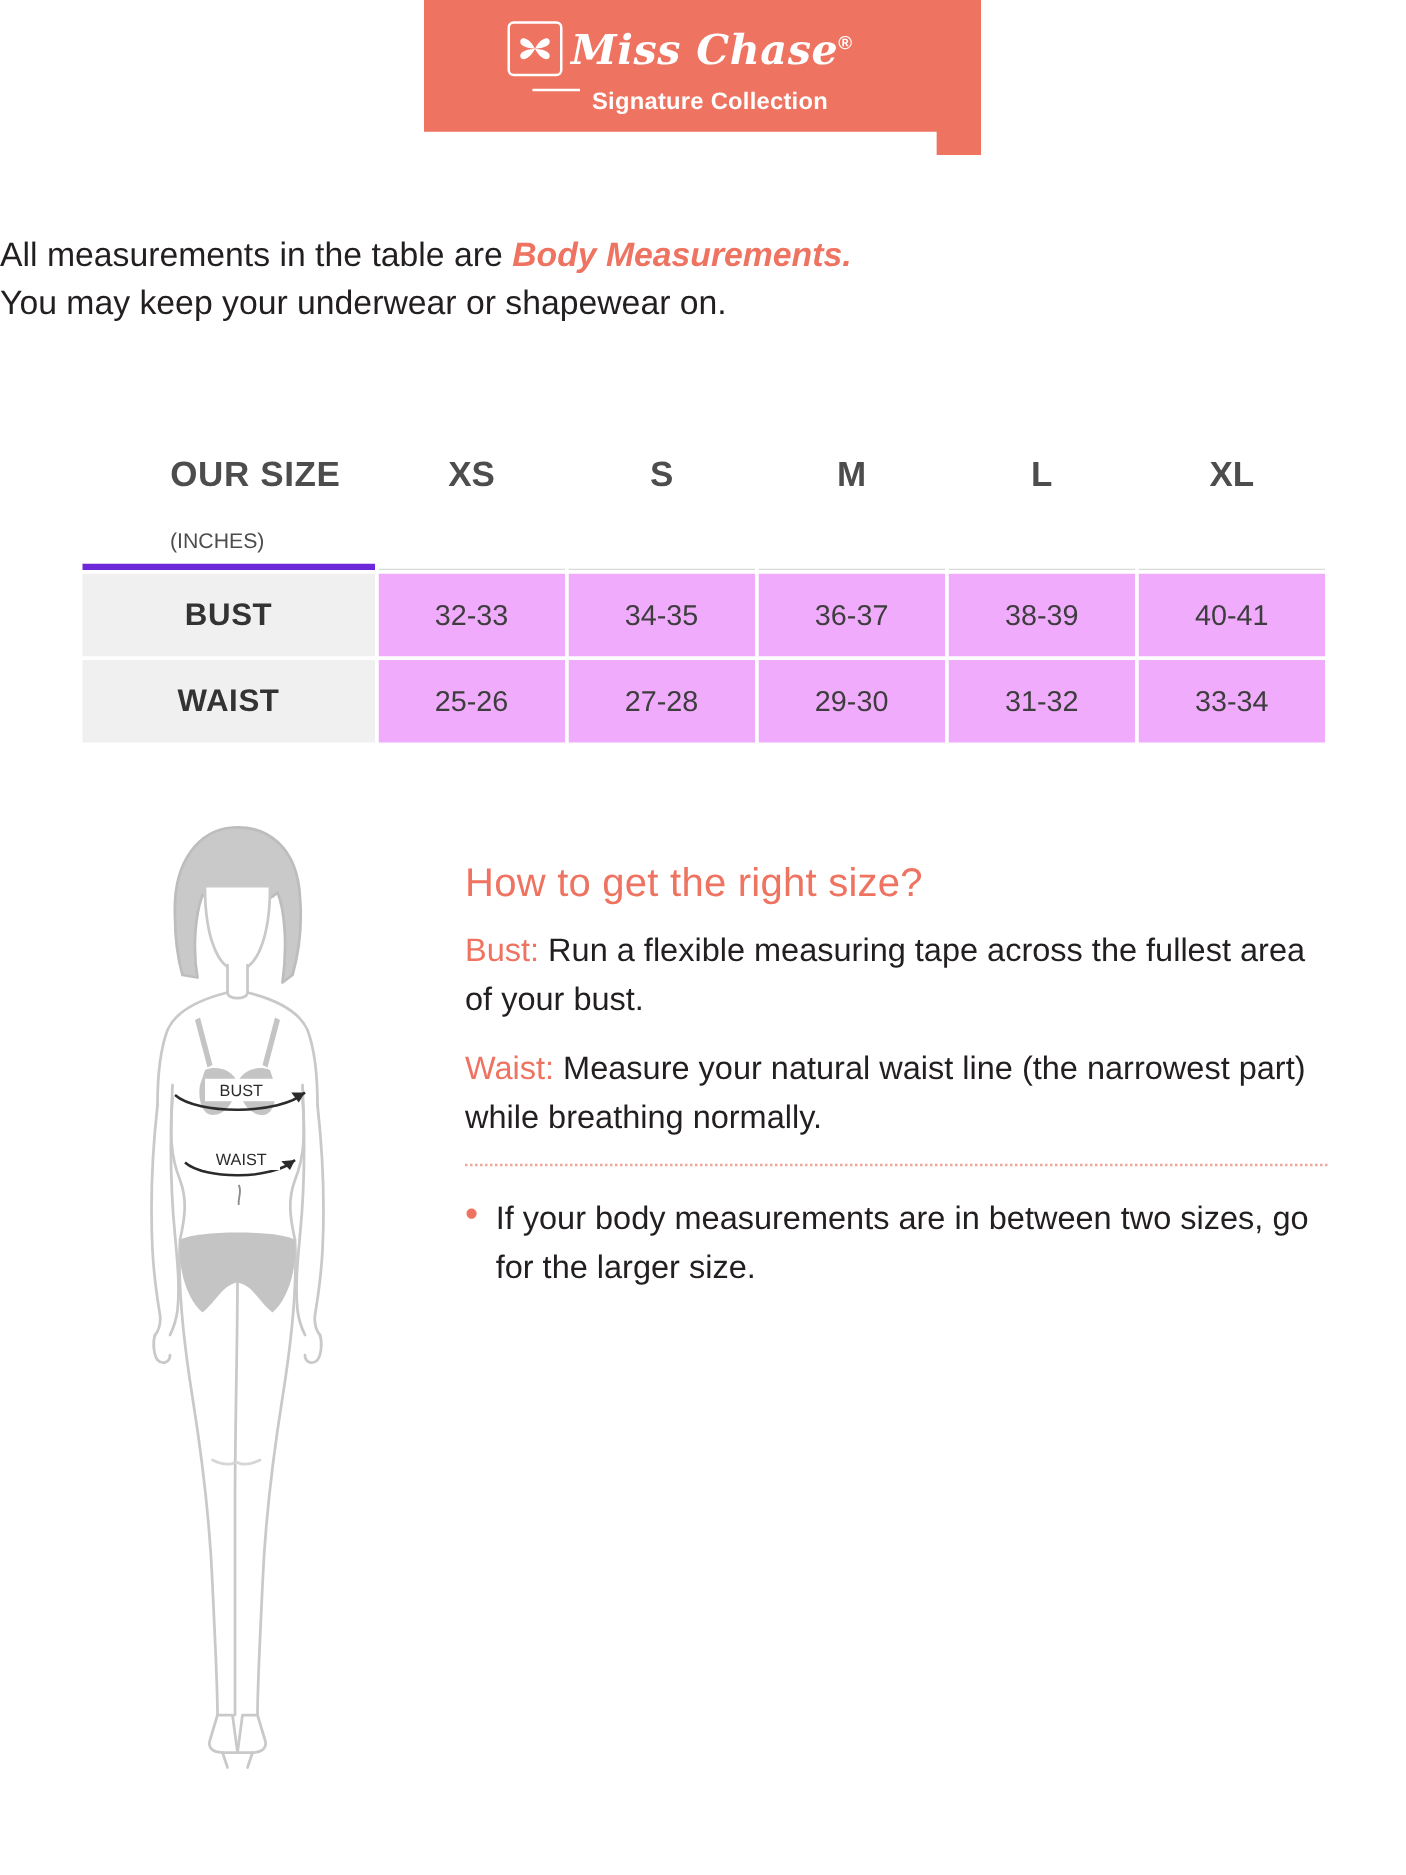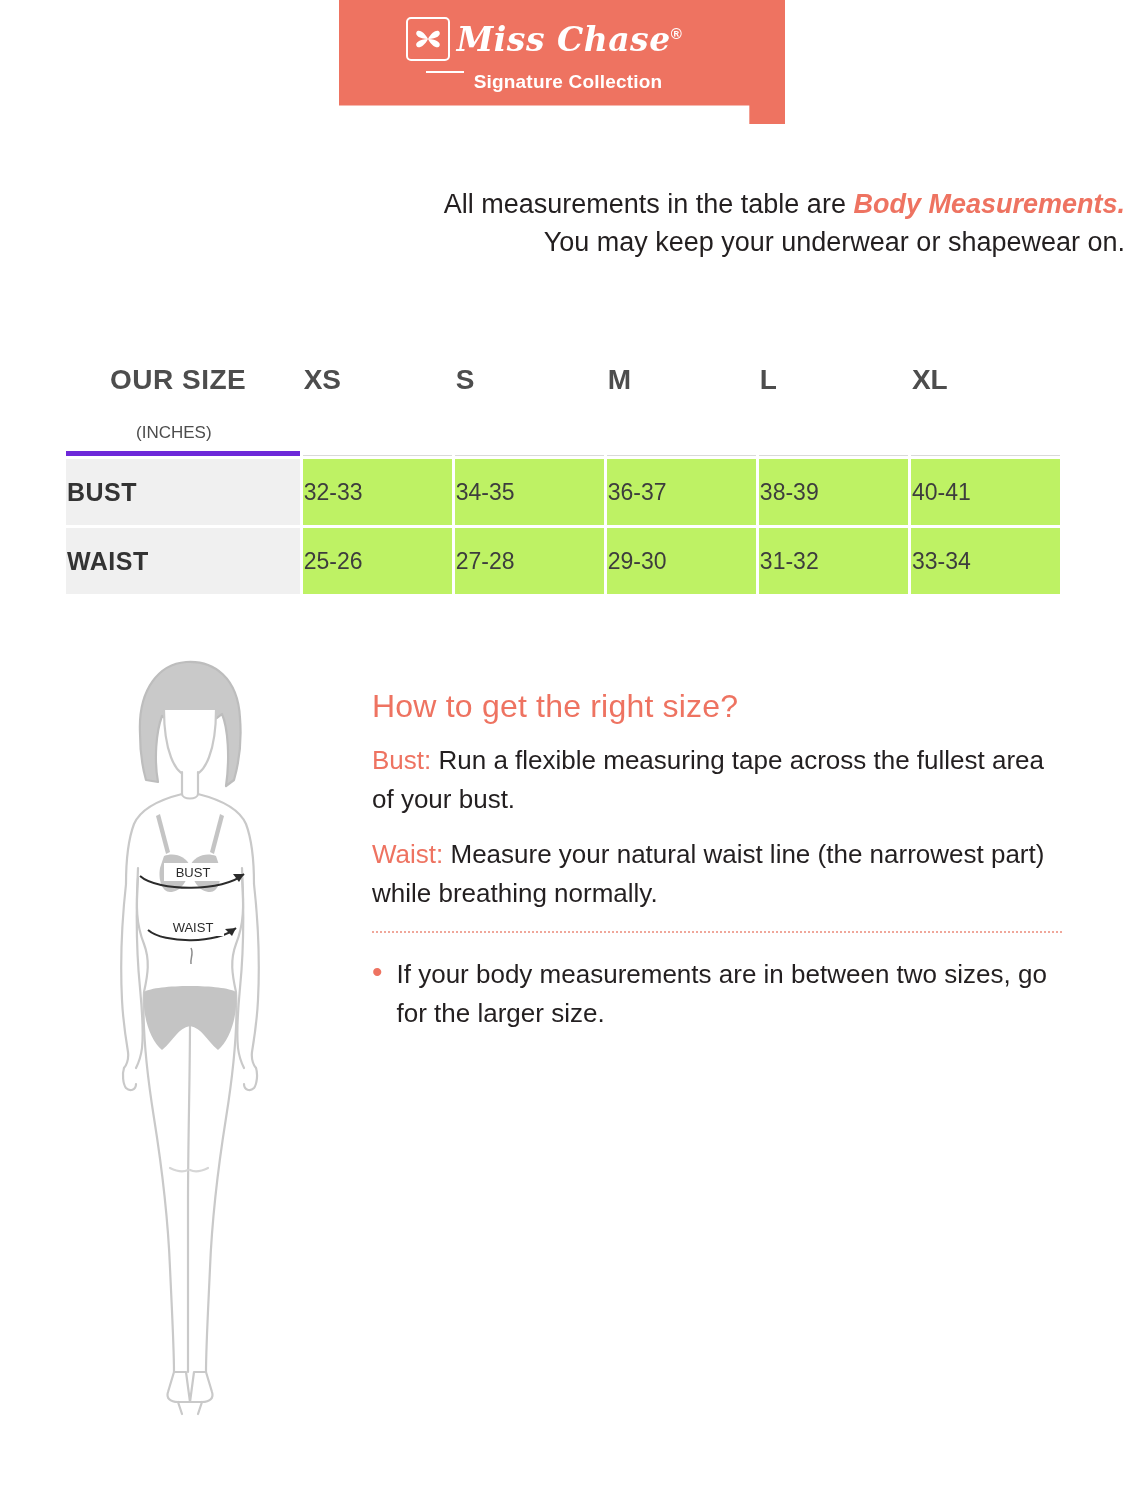--- a/index.html
+++ b/index.html
@@ -93,21 +93,21 @@
     font-weight: bold;
     letter-spacing: 0.2px;
   }
 
   
   .intro {
     position: absolute;
     top: 185px;
     left: 0;
     width: 1125px;
-    text-align: right;
+    text-align: left;
     font-size: 27px;
     line-height: 1.42;
     color: #231f20;
     font-weight: 500;
   }
   .intro .accent {
     color: #ee7361;
     font-style: italic;
     font-weight: 600;
   }
@@ -119,20 +119,21 @@
     left: 63px;
     width: 1000px;
   }
   table.size-table {
     border-collapse: separate;
     border-spacing: 3px;
     width: 1000px;
     table-layout: fixed;
   }
   table.size-table td {
+    text-align: center;
     vertical-align: middle;
     height: 64px;
   }
   .hdr-cell {
     font-size: 28px;
     font-weight: bold;
     color: #4d4d4d;
     background: transparent;
     height: 56px !important;
     padding-bottom: 4px;
@@ -155,21 +156,21 @@
     border-bottom: 1px solid #d9d9d9;
   }
   .row-label {
     background: #f0f0f0;
     font-size: 25px;
     font-weight: bold;
     color: #333333;
     letter-spacing: 0.5px;
   }
   .val-cell {
-    background: #bef264;
+    background: #f0abfc;
     font-size: 23px;
     color: #3d3d3d;
   }
 
   
   .figure {
     position: absolute;
     top: 648px;
     left: 78px;
     width: 250px;

